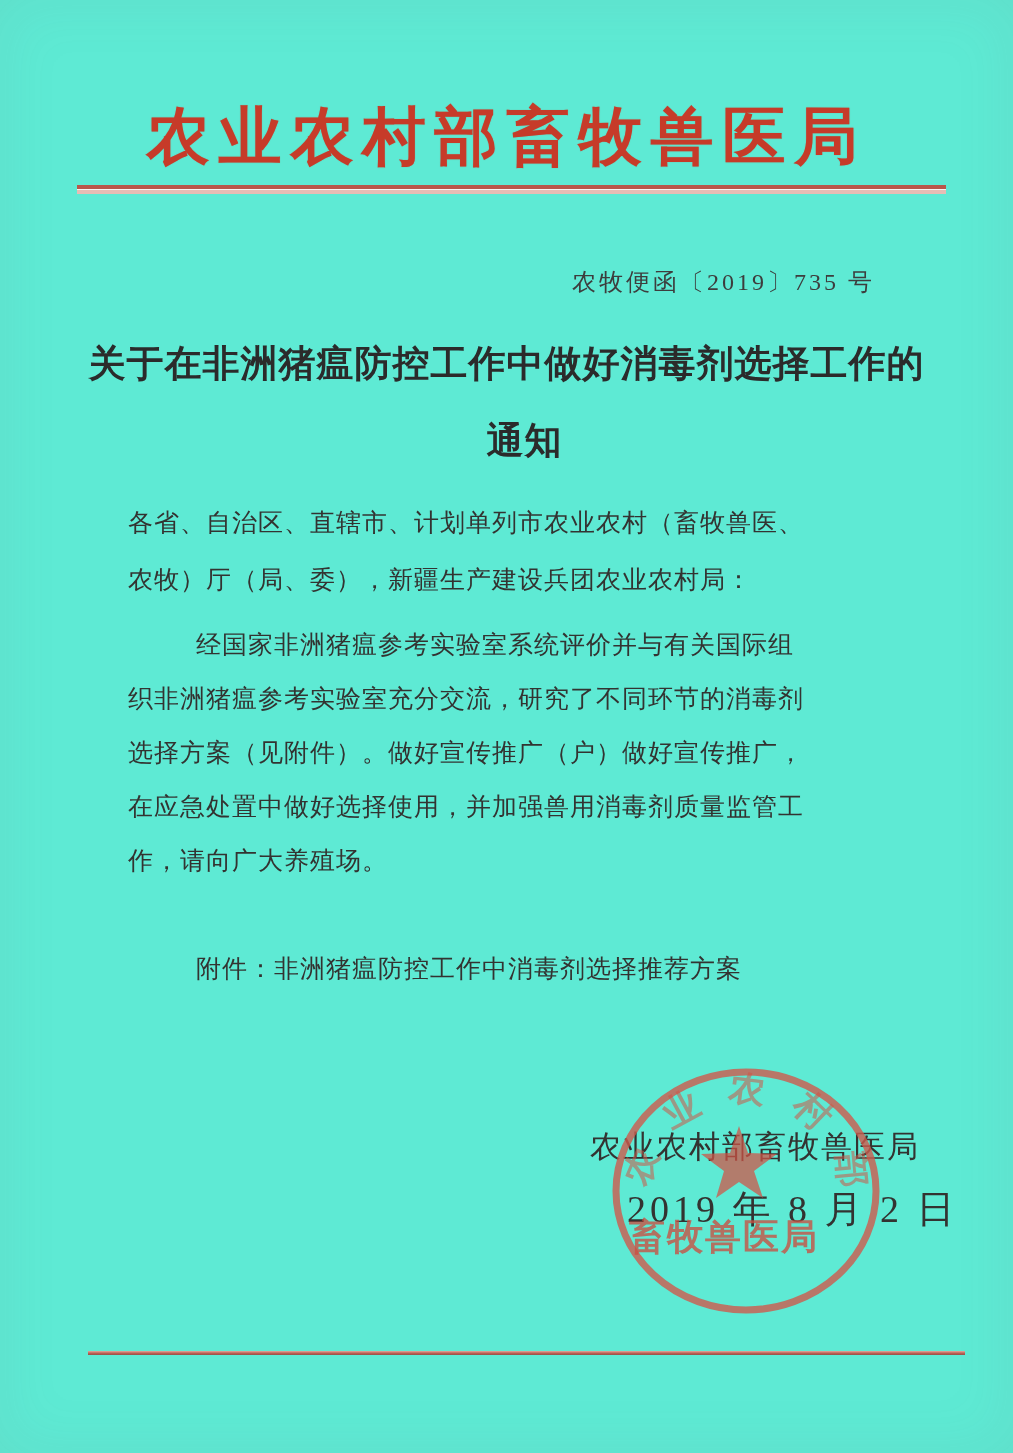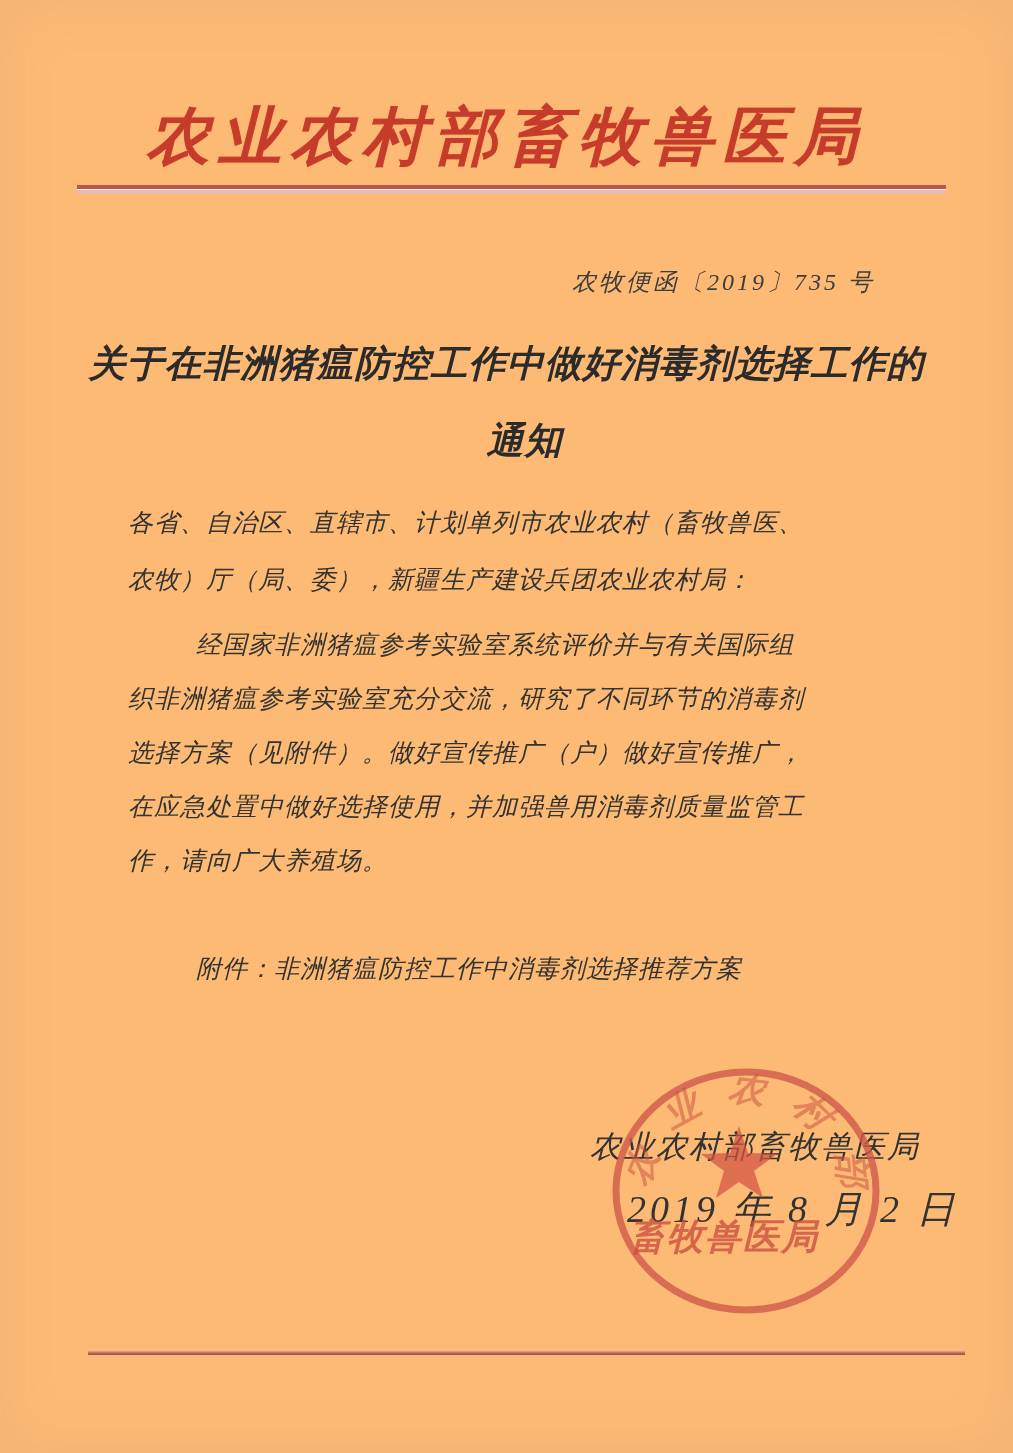--- a/index.html
+++ b/index.html
@@ -1,26 +1,25 @@
 <!DOCTYPE html>
 <html><head>
 <meta charset="utf-8">
 <style>
   html, body { margin: 0; padding: 0; background: #ededeb; }
   .page {
     position: relative;
     width: 1013px;
     height: 1453px;
     margin: 0 auto;
-    background: #fdba74;
+    background: #5eead4;
     box-shadow: inset 0 0 60px rgba(120,120,115,0.10);
     overflow: hidden;
     font-family: "Liberation Serif", "DejaVu Serif", serif;
     color: #343434;
-    font-style: italic;
   }
   .abs { position: absolute; white-space: nowrap; }
 
   .letterhead {
     left: 0; right: 0; top: 94px;
     text-align: center;
     font-size: 63px;
     font-weight: 700;
     letter-spacing: 9px;
     color: #c63b29;

